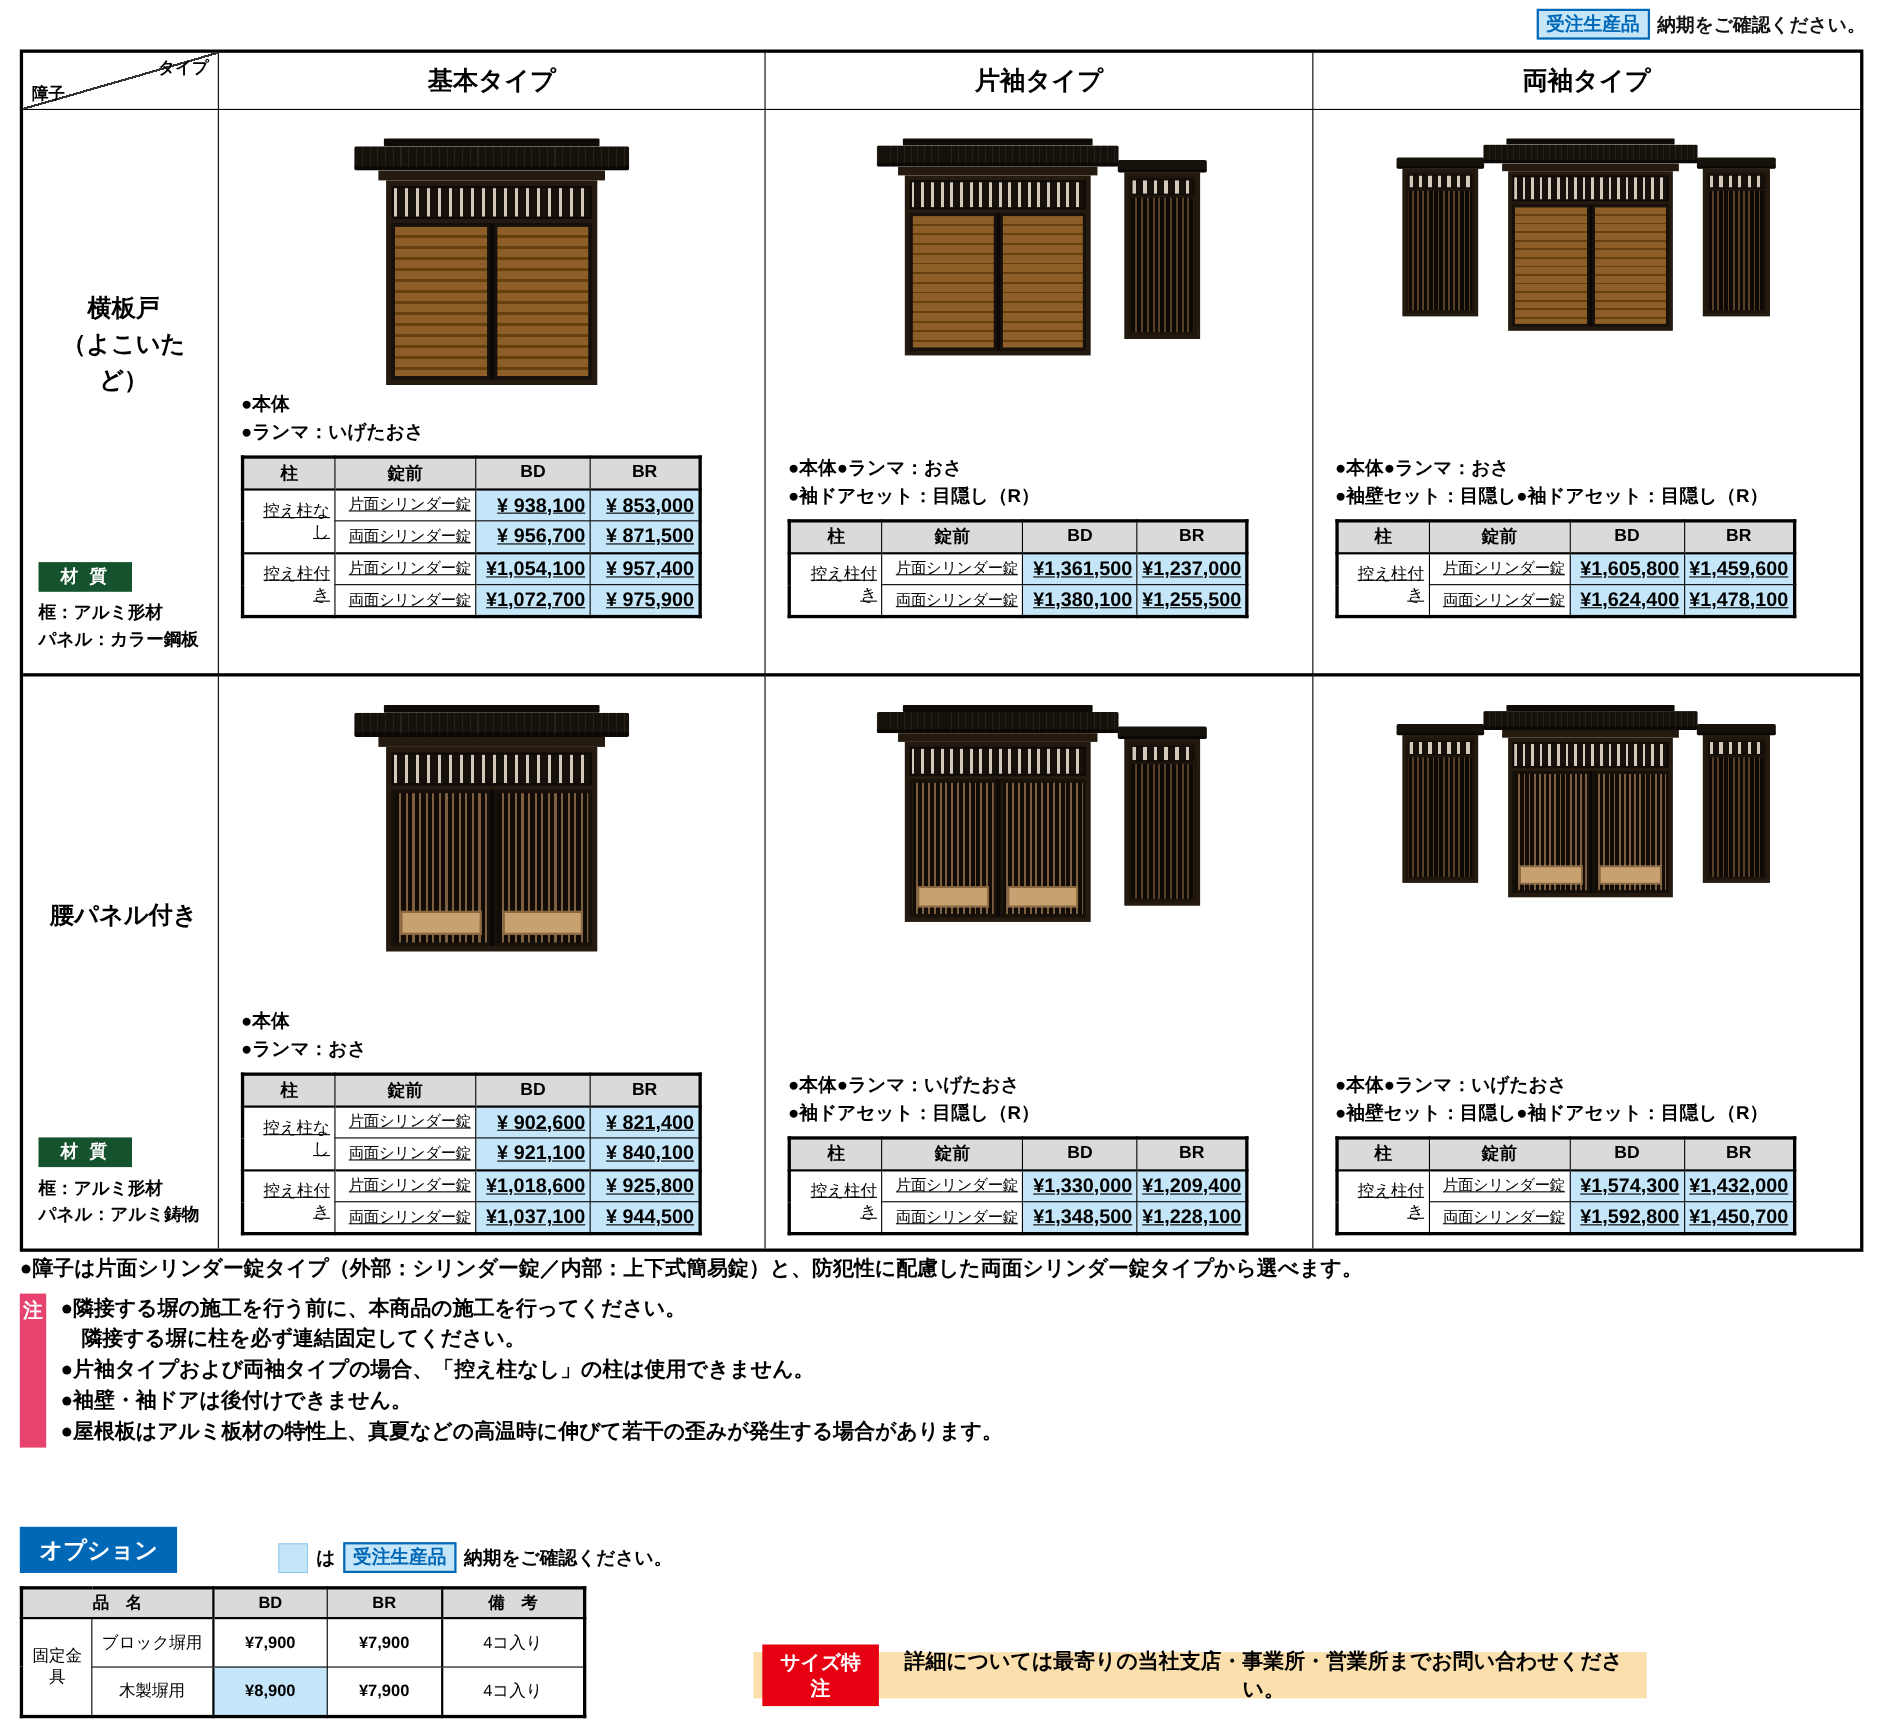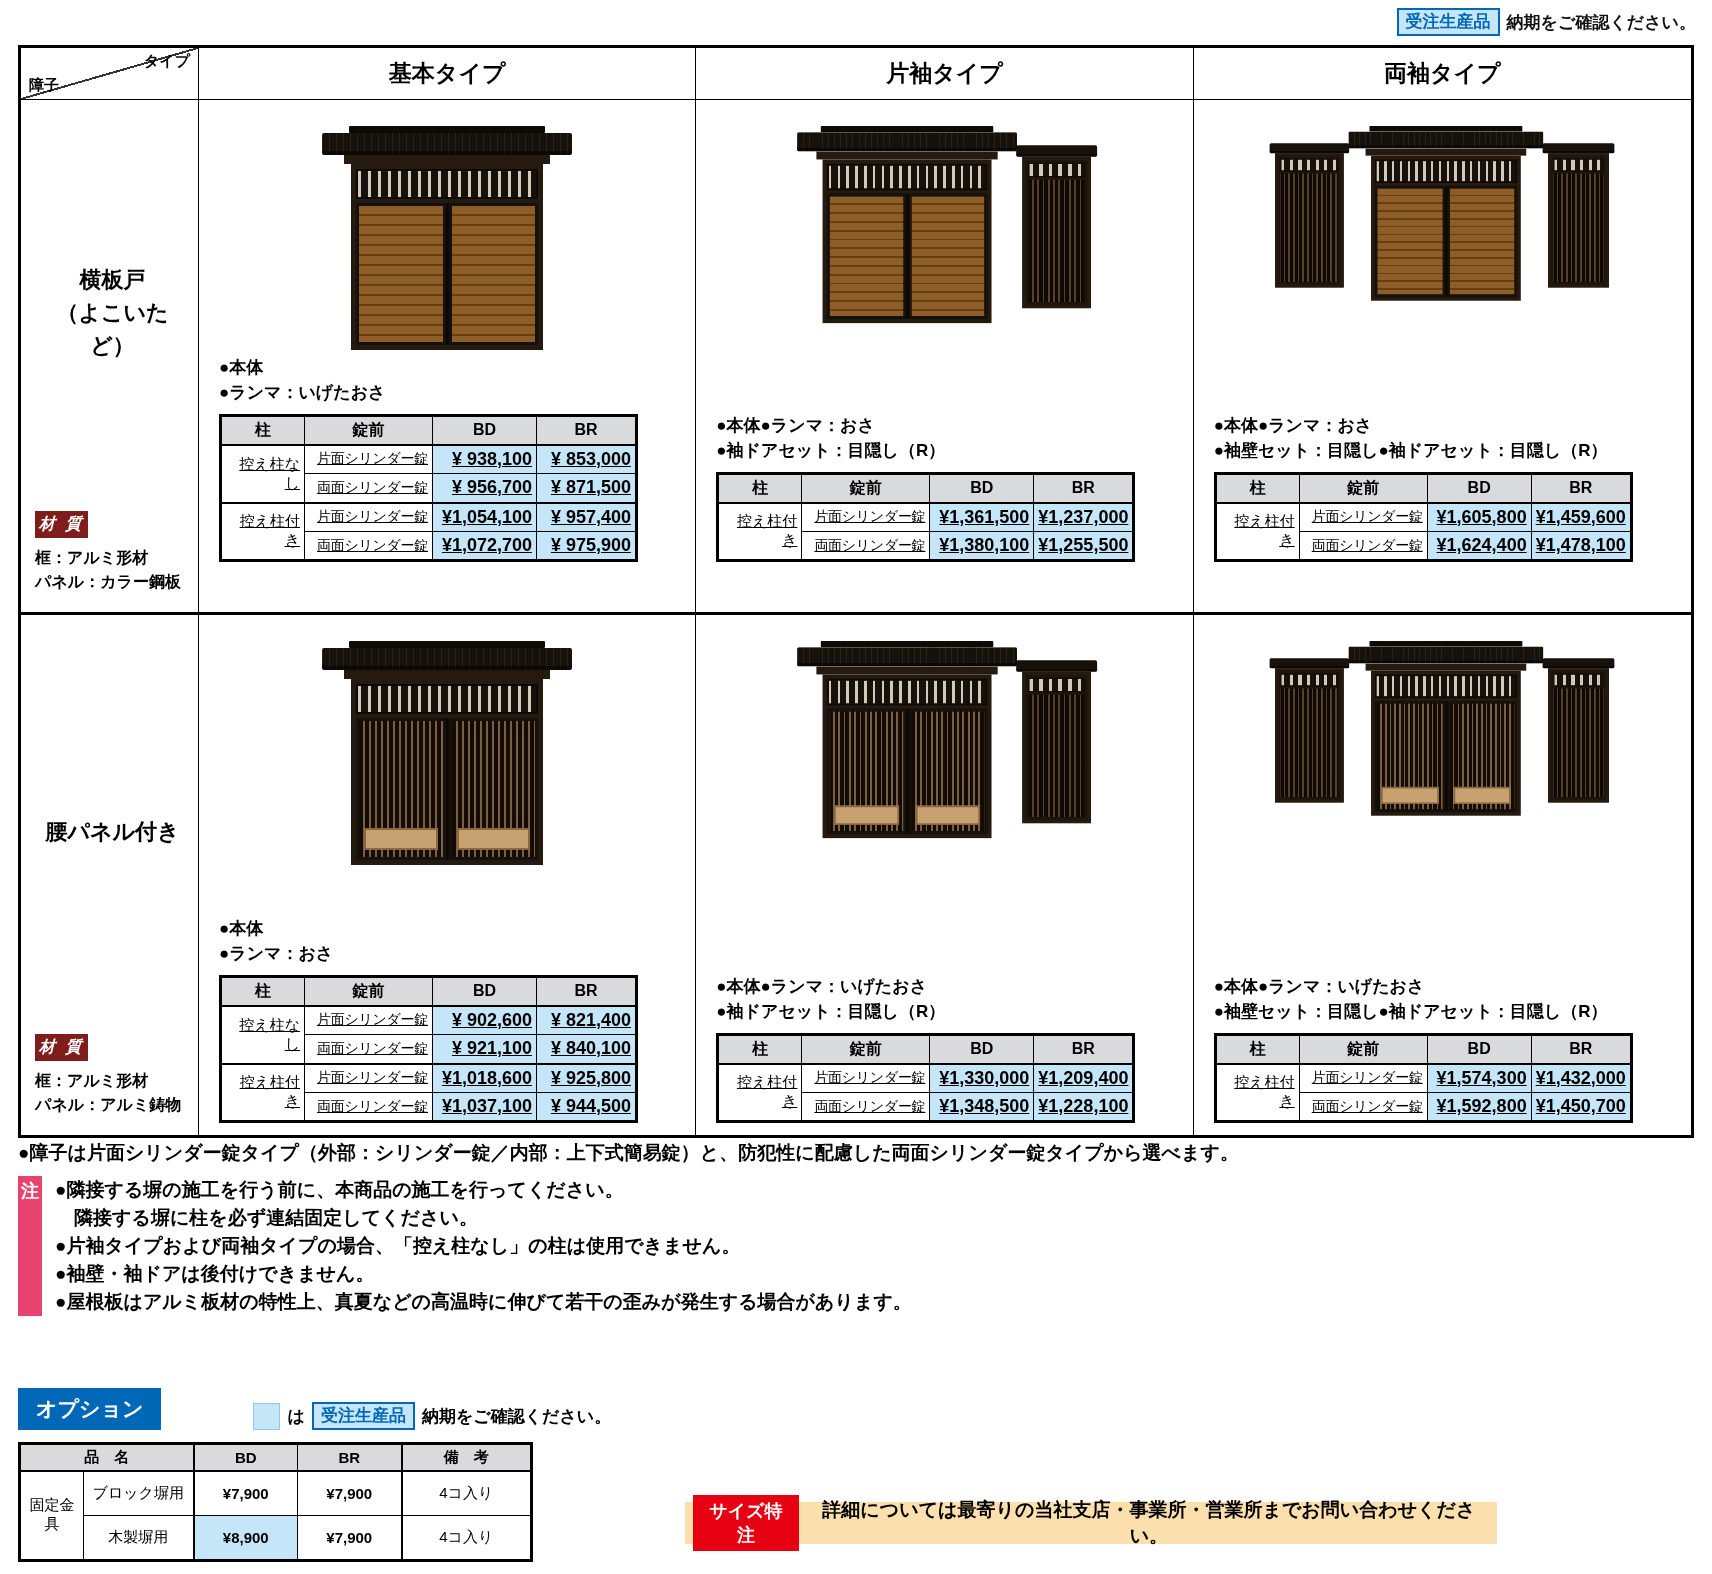--- a/index.html
+++ b/index.html
@@ -23,22 +23,22 @@
     background:linear-gradient(to bottom right, transparent calc(50% - 1px), #333 calc(50% - 1px), #333 calc(50% + 1px), transparent calc(50% + 1px)); }
   .c-top { position:absolute; top:4px; right:8px; font-size:15px; font-weight:bold; }
   .c-bottom { position:absolute; bottom:4px; left:8px; font-size:15px; font-weight:bold; }
 
   .m-colhead { display:flex; align-items:center; justify-content:center; font-size:23px; font-weight:bold; }
 
   .m-rowlabel { display:flex; flex-direction:column; padding:14px 8px 18px 14px; }
   .rl-center { flex:1; display:flex; flex-direction:column; align-items:center; justify-content:center;
                font-size:22px; font-weight:bold; line-height:33px; text-align:center; }
   .rl-material { }
-  .mat-badge { display:inline-block; background:#7f1d1d; color:#fff; font-size:16px; font-weight:bold;
-               padding:3px 4px; letter-spacing:3px; margin-bottom:8px;font-style:italic; }
+  .mat-badge { display:inline-block; background:#14532d; color:#fff; font-size:16px; font-weight:bold;
+               padding:3px 20px; letter-spacing:3px; margin-bottom:8px; }
   .mat-line { font-size:16px; font-weight:bold; line-height:24px; }
 
   .m-cell { display:flex; flex-direction:column; padding:14px 0 50px 0; }
   .m-cell.row2 { padding-bottom:12px; }
   .cell-info { margin-top:auto; padding-left:20px; }
   .bullets { margin-bottom:9px; }
   .bullet { font-size:17px; font-weight:bold; line-height:25px; }
 
   
   .price-table { border-collapse:collapse; border:3px solid #000; background:#fff; }

